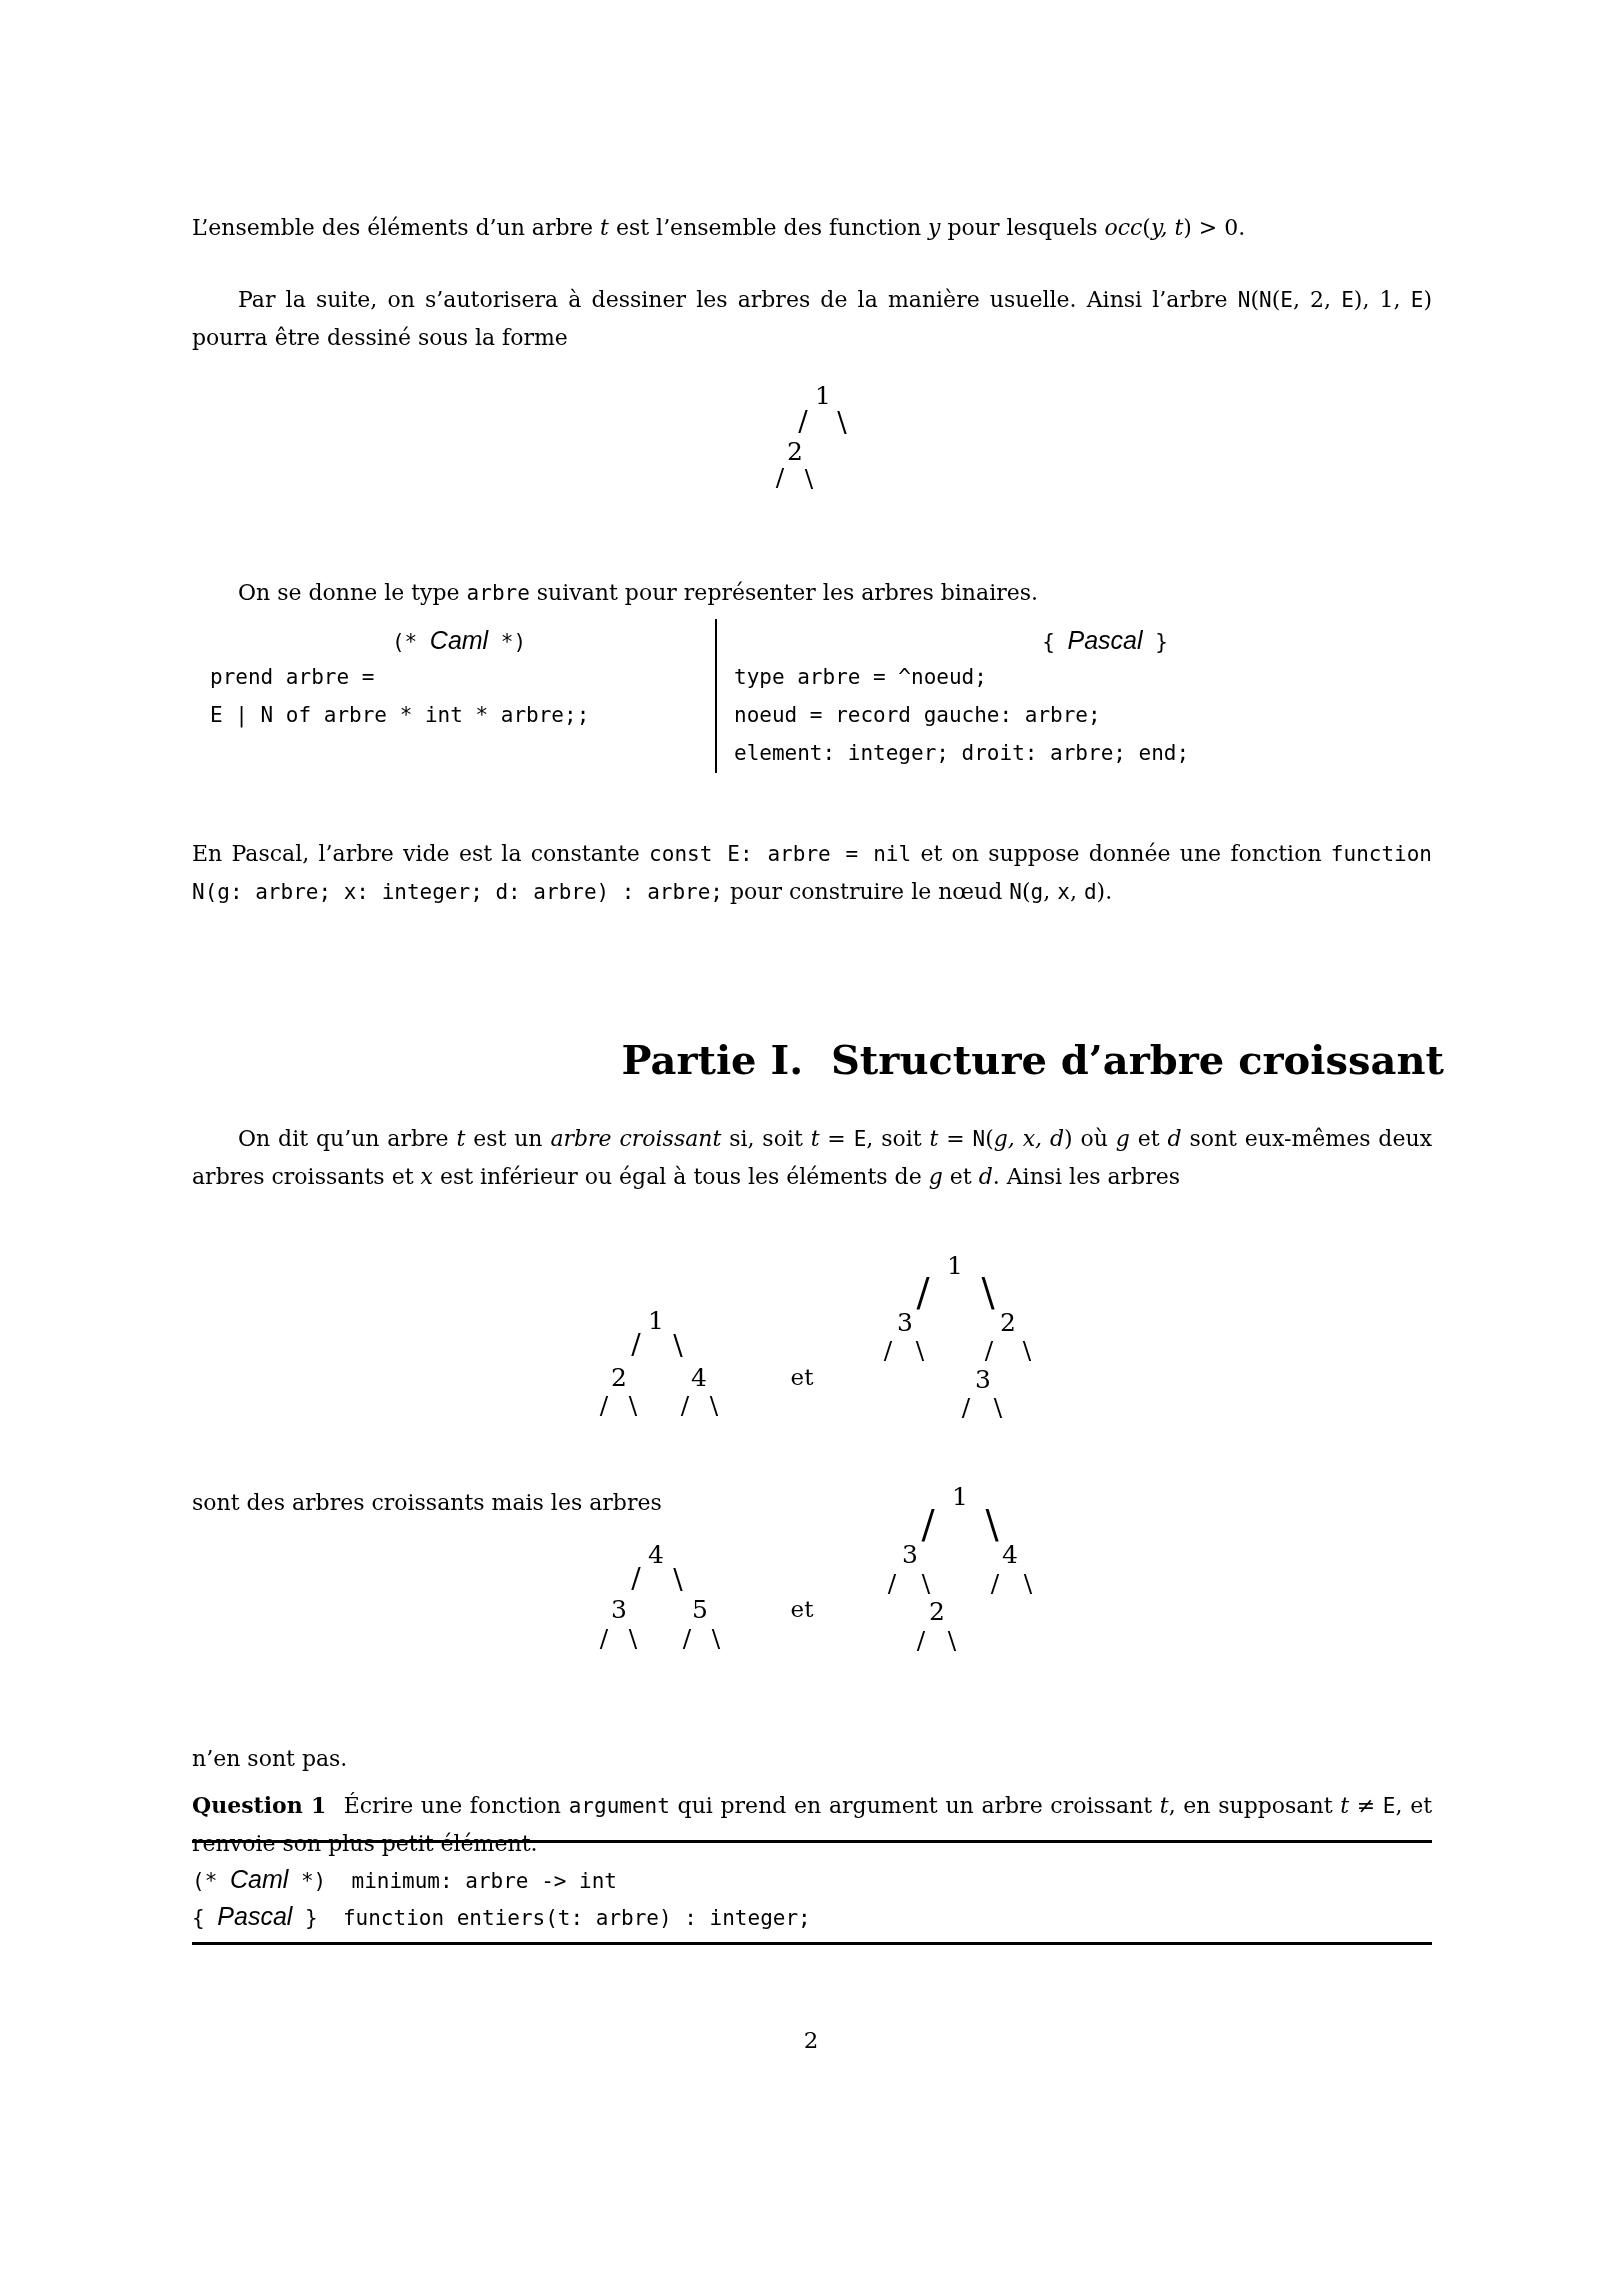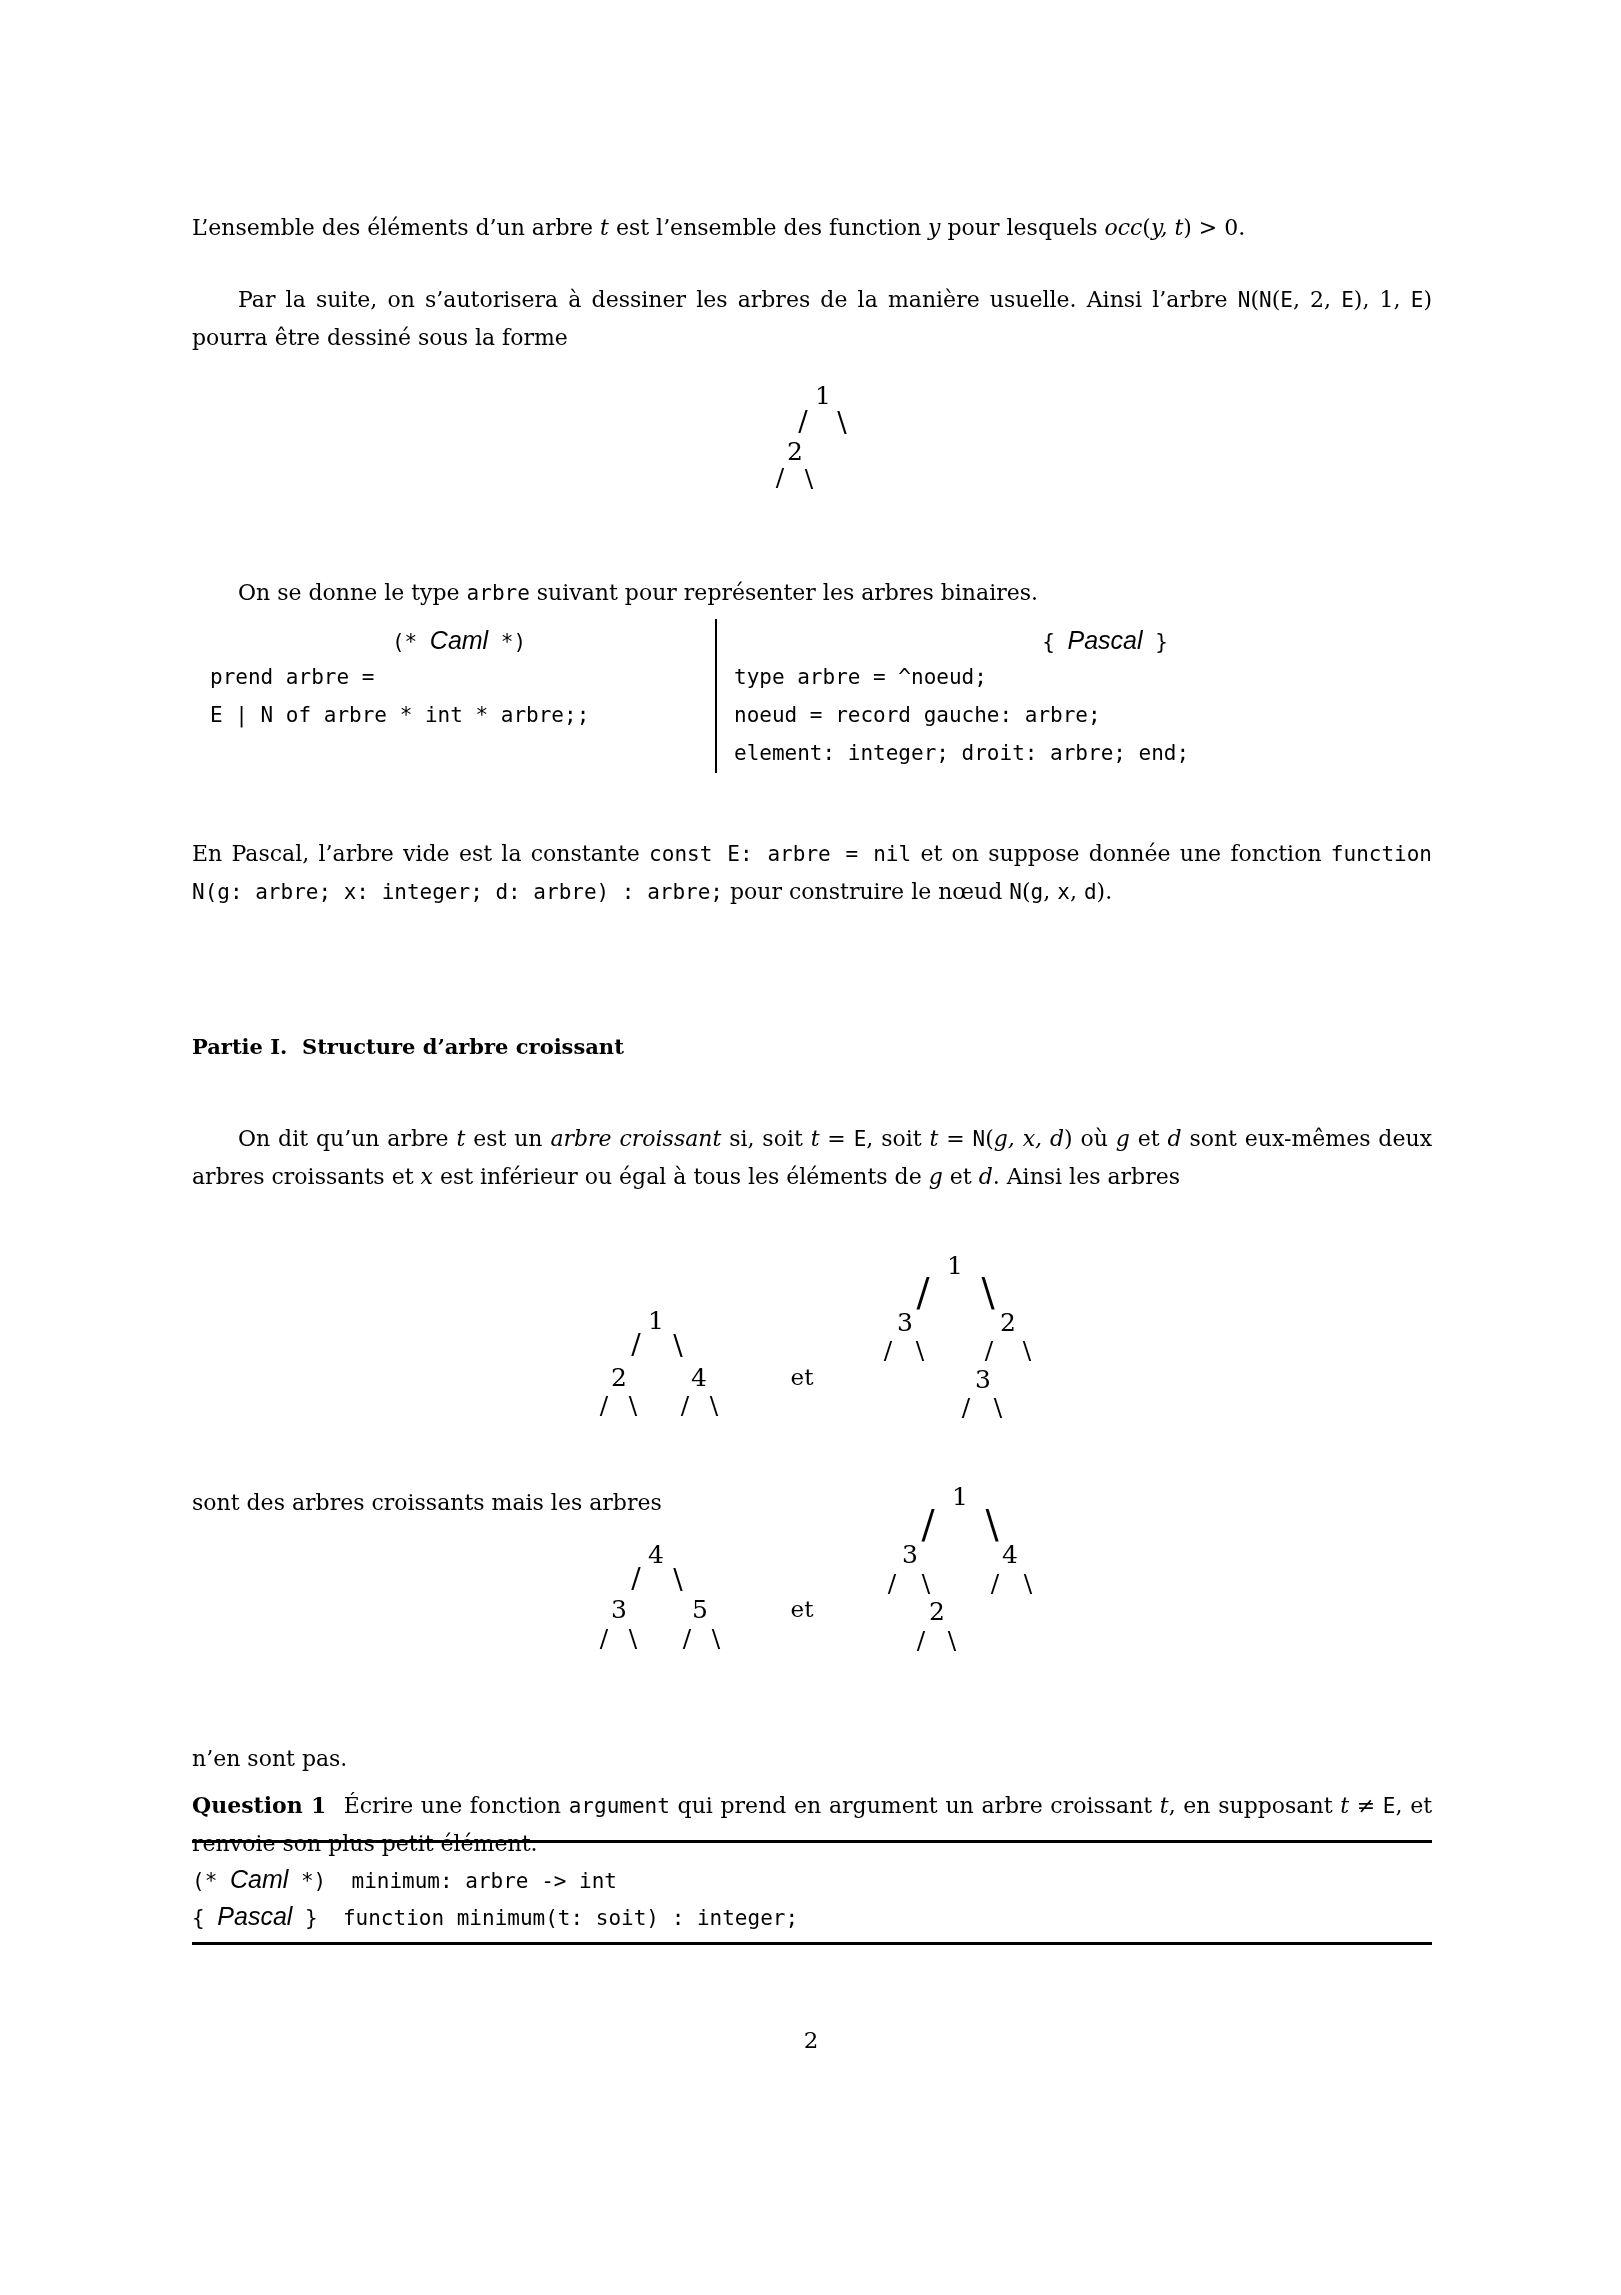--- a/index.html
+++ b/index.html
@@ -18,24 +18,24 @@
     left:192px; width:1240px;
     text-align:justify;
     text-indent:0;
   }
   .para.indent { text-indent:46px; }
   .it  { font-style:italic; }
   .tt  { font-family:"DejaVu Sans Mono", monospace; font-size:21px; }
   .tti { font-family:Liberation Sans, sans-serif; font-size:25px; font-style:italic; }
   .heading {
     position:absolute;
-    left:192px; width:1240px;
-    text-align:left;
+    left:204px; width:1240px;
+    text-align:right;
     font-weight:bold;
-    font-size:21px;
+    font-size:40px;
     line-height:38px;
     white-space:pre-wrap;
   }
   .codeline {
     position:absolute;
     font-family:"DejaVu Sans Mono", monospace;
     font-size:21px;
     line-height:36px;
     white-space:pre;
   }
@@ -156,21 +156,21 @@
     </div>
 
   <p class="para" style="top:1718px;"><span>n’en sont pas.</span></p>
 
   <p class="para" style="top:1765px;"><span class="question-label">Question 1</span><span><span>Écrire une fonction </span><span class="tt">argument</span><span> qui prend en argument un arbre croissant </span><span class="it">t</span><span>, en supposant </span><span class="it">t</span><span> ≠ </span><span class="tt">E</span><span>, et renvoie son plus petit élément.</span></span></p>
 
   <div class="hrule" style="top:1840px;"></div>
 
   <div>
     <div class="codeline" style="left:192px; top:1861px;"><span class="tt">(* </span><span class="tti">Caml</span><span class="tt"> *)  </span><span class="tt">minimum: arbre -&gt; int</span></div>
-    <div class="codeline" style="left:192px; top:1898px;"><span class="tt">{ </span><span class="tti">Pascal</span><span class="tt"> }  </span><span class="tt">function minimum(t: soit) : integer;</span></div>
+    <div class="codeline" style="left:192px; top:1898px;"><span class="tt">{ </span><span class="tti">Pascal</span><span class="tt"> }  </span><span class="tt">function entiers(t: arbre) : integer;</span></div>
   </div>
 
   <div class="hrule" style="top:1942px;"></div>
 
   <div class="pagenum" style="top:2022px;">2</div>
 
 </div>
 
 
 </body></html>

